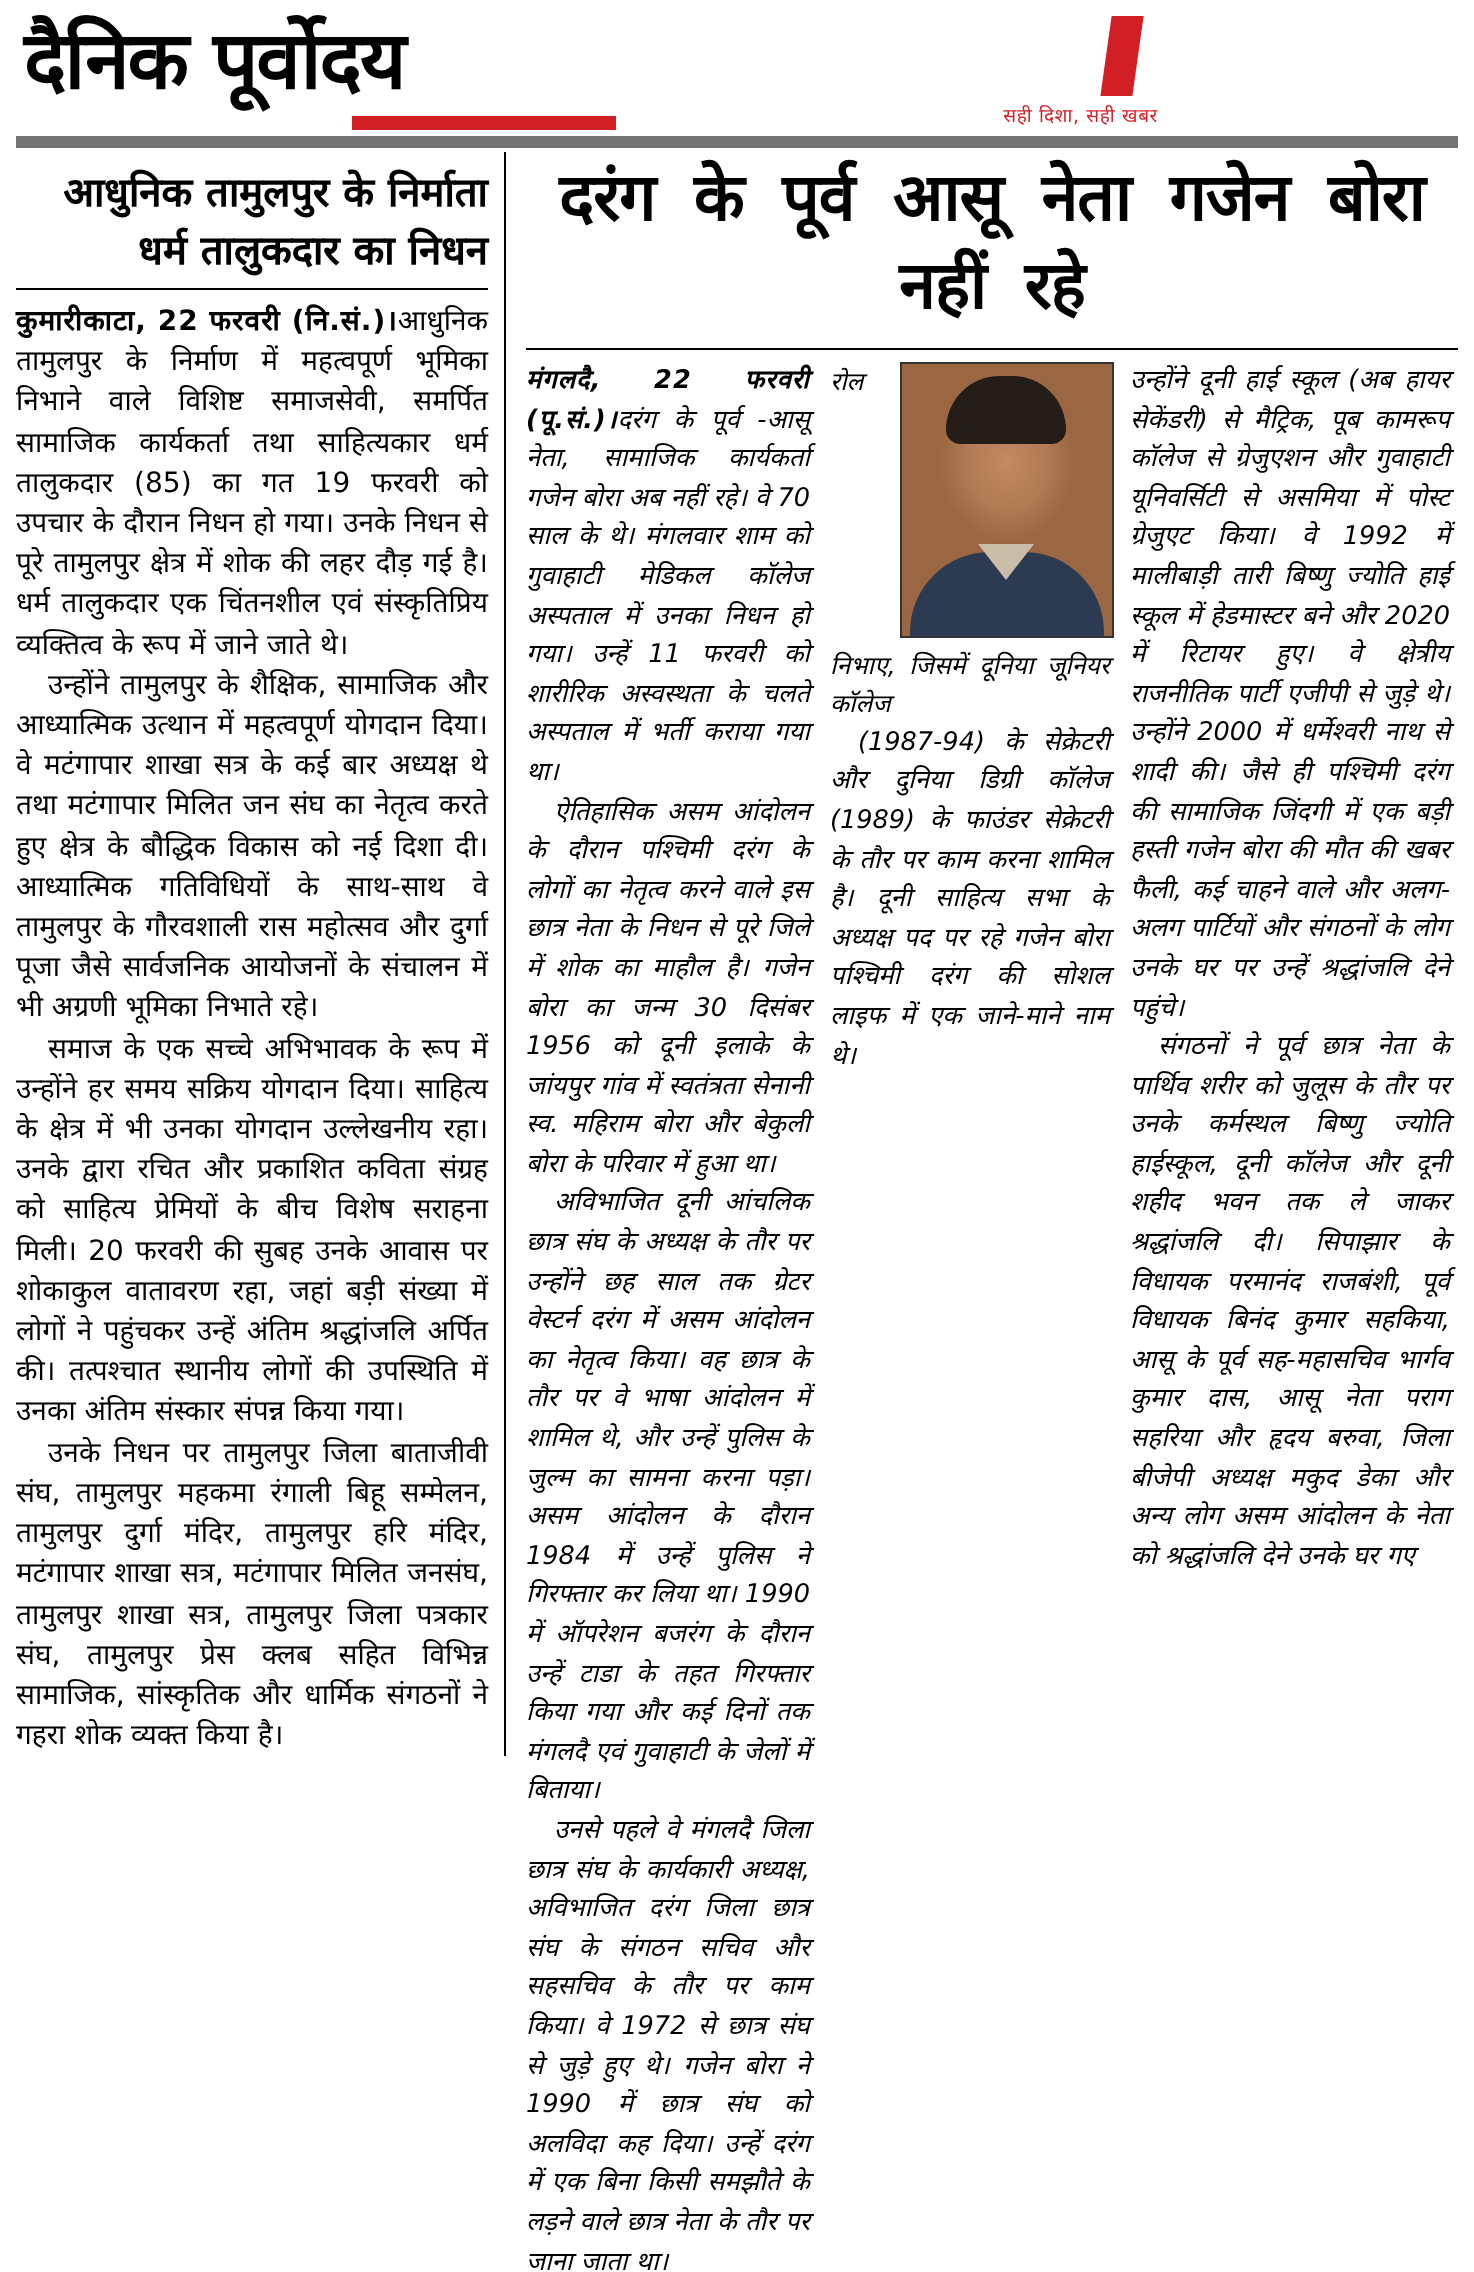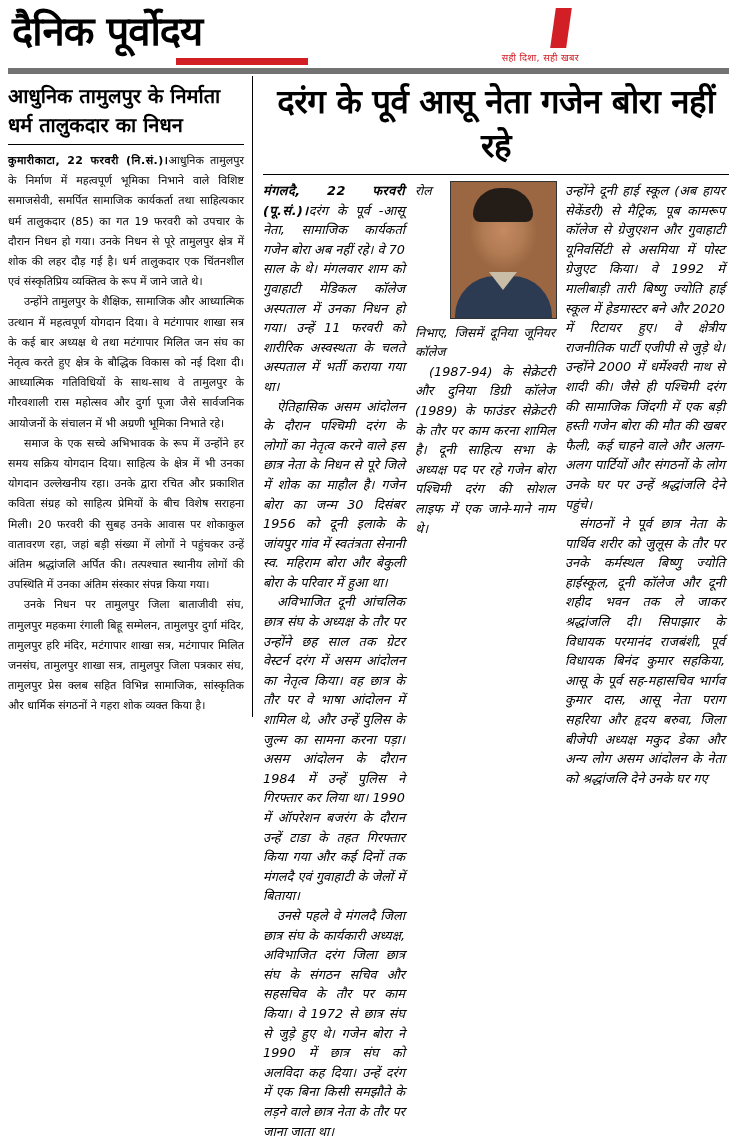--- a/index.html
+++ b/index.html
@@ -82,31 +82,31 @@
     flex: 1;
     box-sizing: border-box;
     padding-left: 10px;
   }
 
   
   .left-head {
     font-size: 20px;
     font-weight: bold;
     line-height: 29px;
-    text-align: left;
+    text-align: right;
     margin: 6px 0 4px 0;
     color: #000;
   }
   .rule-left {
     border: 0;
     border-top: 1px solid #000;
     margin: 4px 0 6px 0;
   }
   .left-body {
-    font-size: 11px;
+    font-size: 14px;
     line-height: 20.2px;
     text-align: justify;
     text-justify: inter-word;
   }
   .left-body p {
     margin: 0 0 0 0;
     text-indent: 16px;
   }
   .left-body p.first {
     text-indent: 0;
@@ -117,20 +117,21 @@
   }
 
   
   .headline {
     font-size: 33px;
     font-weight: bold;
     line-height: 44px;
     text-align: center;
     letter-spacing: -0.5px;
     margin: 4px 0 6px 0;
+    font-family: Liberation Mono, monospace;
   }
   .rule-right {
     border: 0;
     border-top: 1px solid #000;
     margin: 6px 0 6px 0;
   }
   .three-col {
     display: flex;
     align-items: flex-start;
   }

